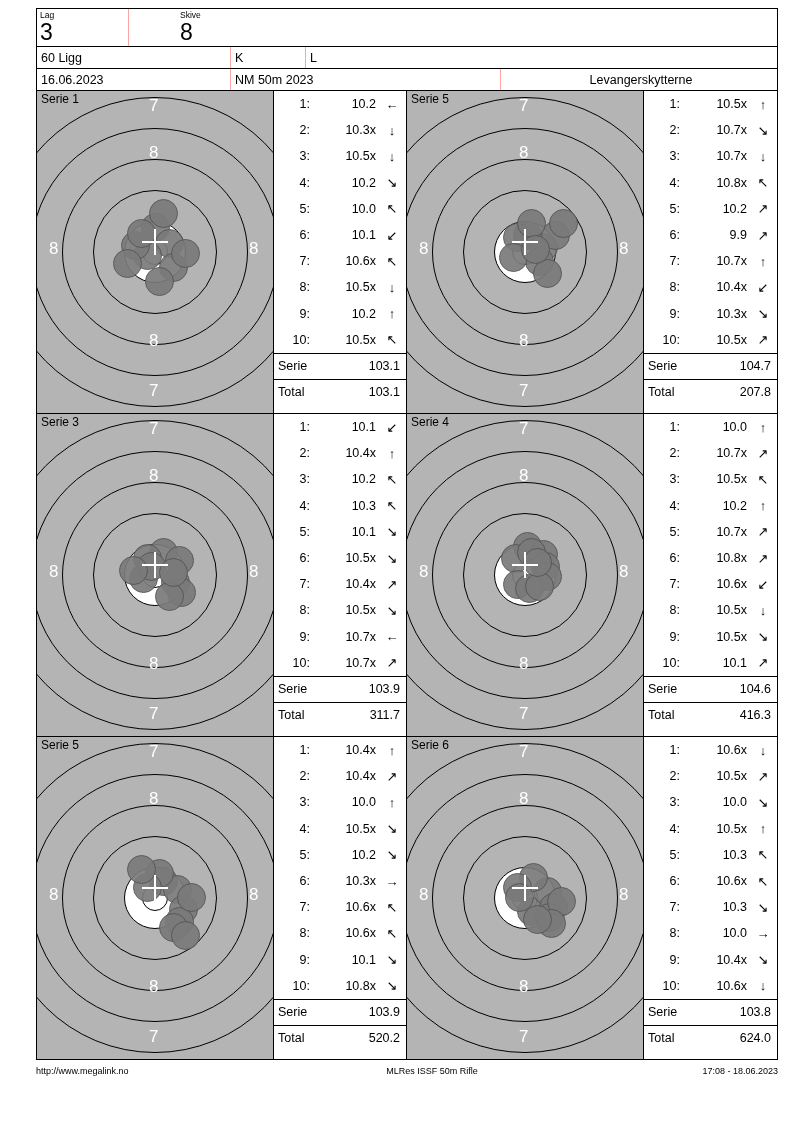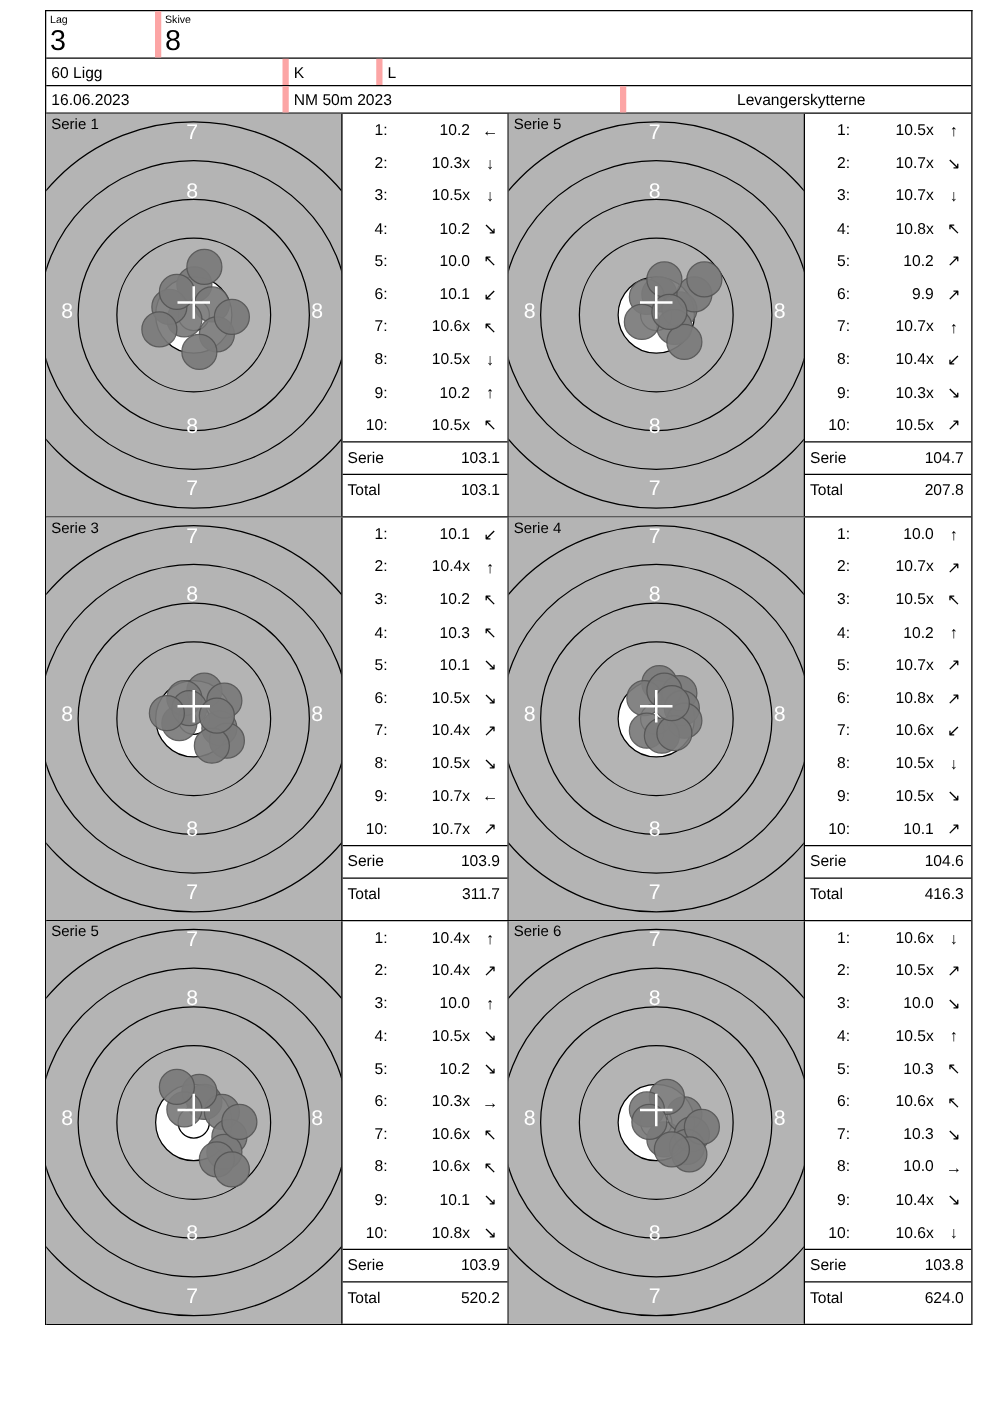--- a/index.html
+++ b/index.html
@@ -17,35 +17,35 @@
     height: 1130px;
     padding: 8px 22px 0 36px;
   }
   .sheet {
     width: 742px;
     border: 1px solid #000;
     border-bottom: none;
   }
   
   .hdr-row { display: flex; border-bottom: 1px solid #000; }
-  .hdr-cell { position: relative; border-right: 5px solid #fca5a5; }
+  .hdr-cell { position: relative; border-right: 1px solid #fca5a5; }
   .hdr-cell:last-child { border-right: none; }
   .mini-label {
     font-size: 8.5px;
     line-height: 10px;
     padding: 1px 0 0 3px;
   }
   .big-val {
     font-size: 23px;
     line-height: 24px;
     padding: 0 0 2px 3px;
     font-weight: normal;
   }
   .cell-lag { width: 92px; }
-  .cell-skive { width: 102px; }
+  .cell-skive { width: 102px; margin-left: 48px; }
   .cell-name { flex: 1; display: flex; align-items: center; }
   .name-text {
     font-size: 25px;
     padding-left: 8px;
     line-height: 30px;
   }
   .row2 { height: 22px; }
   .row2 .hdr-cell { display: flex; align-items: center; }
   .row2 .t { font-size: 12.5px; padding-left: 4px; }
   .cell-class { width: 194px; }
@@ -729,13 +729,18 @@
               <div class="tot-row">
       <span class="lbl">Total</span>
       <span class="v">624.0</span>
     </div>
     </div>
   </div>
   </div>
       </div>
   </div>
 
+  <div class="footer">
+    <div class="left">http://www.megalink.no</div>
+    <div class="mid">MLRes ISSF 50m Rifle</div>
+    <div class="right">17:08 - 18.06.2023</div>
+  </div>
 </div>
 
 </body></html>

